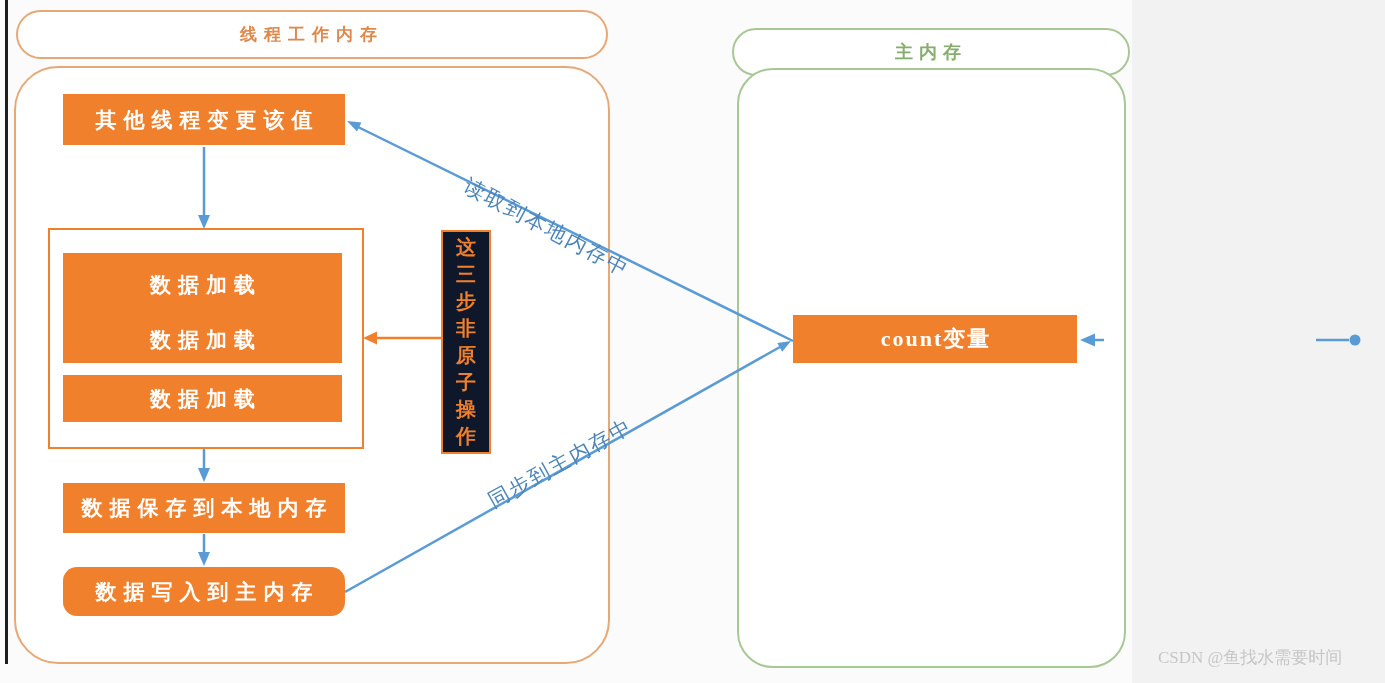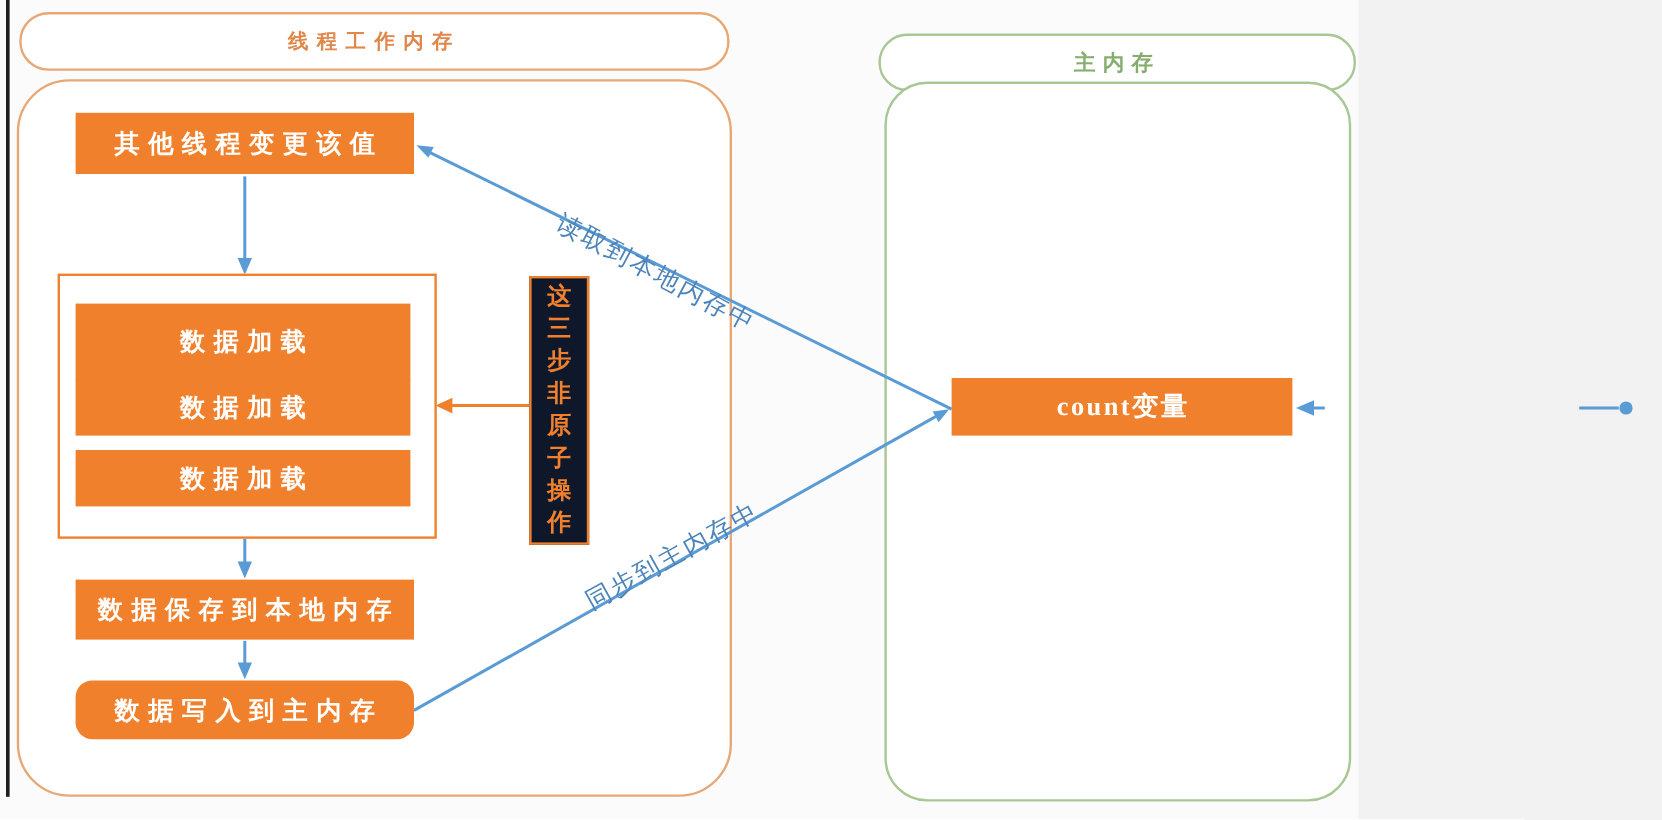--- a/index.html
+++ b/index.html
@@ -133,14 +133,15 @@
   </div>
 
   <div class="obox" style="left:793px;top:315px;width:284px;height:48px;font-size:22px;letter-spacing:2px;text-indent:2px;">
     <span>count变量</span>
   </div>
 
   <div class="diag-label label-read">读取到本地内存中</div>
   <div class="diag-label label-sync">同步到主内存中</div>
 
 
+  <div class="watermark">CSDN @鱼找水需要时间</div>
 
 </div>
 
 </body></html>

